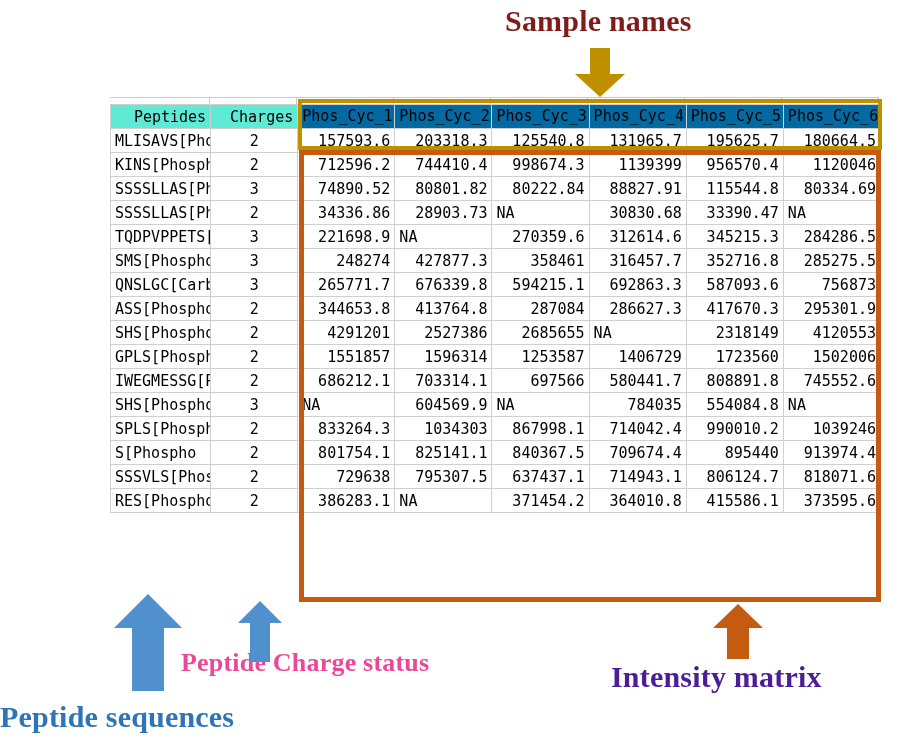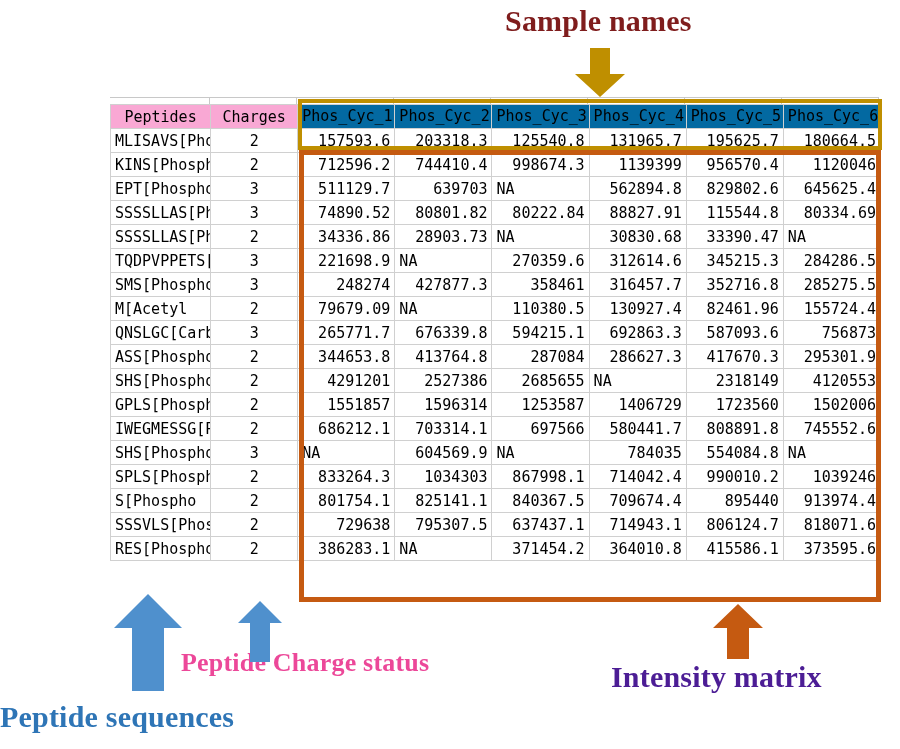--- a/index.html
+++ b/index.html
@@ -60,22 +60,22 @@
   table.grid td, table.grid th{
     border:1px solid #d0d0d0;
     height:24px;
     padding:0 4px;
     overflow:hidden;
     white-space:nowrap;
     box-sizing:border-box;
     font-weight:normal;
   }
   th.lbl{
-    background:#f9a8d4;
-    text-align:center;
+    background:#5eead4;
+    text-align:right;
     color:#000;
     height:44px;
     vertical-align:middle;
   }
   th.smp{
     background:#0369a1;
     text-align:left;
     color:#000;
     height:44px;
     vertical-align:middle;
@@ -165,30 +165,20 @@
           <td class="pep">KINS[Phospho</td>
           <td class="chg">2</td>
           <td class="num">712596.2</td>
           <td class="num">744410.4</td>
           <td class="num">998674.3</td>
           <td class="num">1139399</td>
           <td class="num">956570.4</td>
           <td class="num">1120046</td>
         </tr>
         <tr>
-          <td class="pep">EPT[Phospho</td>
-          <td class="chg">3</td>
-          <td class="num">511129.7</td>
-          <td class="num">639703</td>
-          <td class="na">NA</td>
-          <td class="num">562894.8</td>
-          <td class="num">829802.6</td>
-          <td class="num">645625.4</td>
-        </tr>
-        <tr>
           <td class="pep">SSSSLLAS[Phospho</td>
           <td class="chg">3</td>
           <td class="num">74890.52</td>
           <td class="num">80801.82</td>
           <td class="num">80222.84</td>
           <td class="num">88827.91</td>
           <td class="num">115544.8</td>
           <td class="num">80334.69</td>
         </tr>
         <tr>
@@ -215,30 +205,20 @@
           <td class="pep">SMS[Phospho</td>
           <td class="chg">3</td>
           <td class="num">248274</td>
           <td class="num">427877.3</td>
           <td class="num">358461</td>
           <td class="num">316457.7</td>
           <td class="num">352716.8</td>
           <td class="num">285275.5</td>
         </tr>
         <tr>
-          <td class="pep">M[Acetyl</td>
-          <td class="chg">2</td>
-          <td class="num">79679.09</td>
-          <td class="na">NA</td>
-          <td class="num">110380.5</td>
-          <td class="num">130927.4</td>
-          <td class="num">82461.96</td>
-          <td class="num">155724.4</td>
-        </tr>
-        <tr>
           <td class="pep">QNSLGC[Carbamido</td>
           <td class="chg">3</td>
           <td class="num">265771.7</td>
           <td class="num">676339.8</td>
           <td class="num">594215.1</td>
           <td class="num">692863.3</td>
           <td class="num">587093.6</td>
           <td class="num">756873</td>
         </tr>
         <tr>

